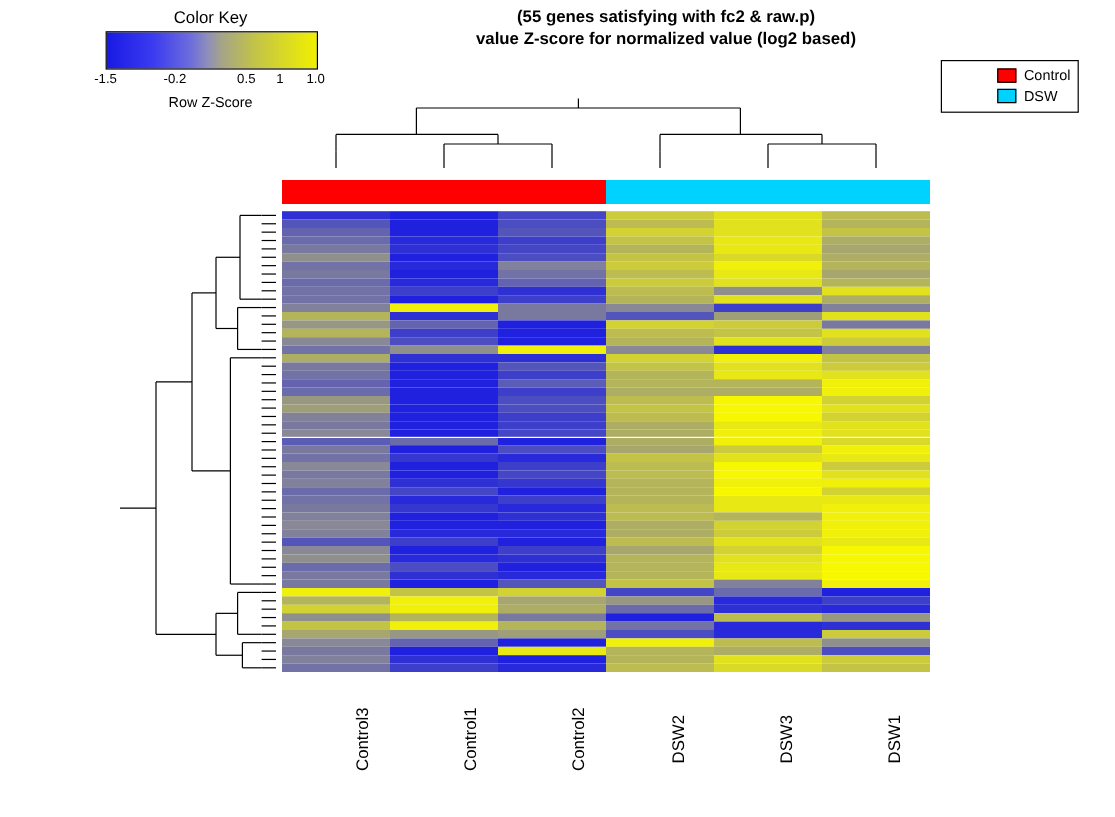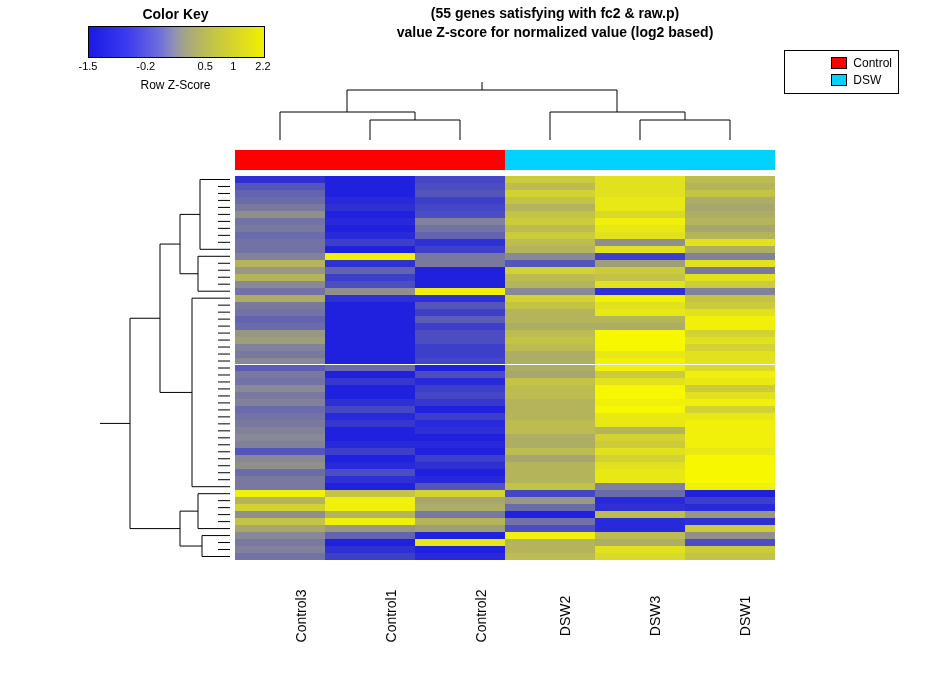--- a/index.html
+++ b/index.html
@@ -1,20 +1,20 @@
 <!DOCTYPE html>
 <html><head>
 <meta charset="utf-8">
 <style>
   html,body{margin:0;padding:0;background:#fff;font-family:Verdana,Arial,sans-serif;font-size:12px;color:#000;}
   .page{position:relative;width:929px;height:681px;}
 
   
   .color-key{position:absolute;left:88px;top:6px;width:175px;}
-  .ck-title{text-align:center;font-weight:bold;font-size:14px;margin-bottom:4px;}
+  .ck-title{text-align:center;font-weight:normal;font-size:14px;margin-bottom:4px;}
   .ck-grad{height:30px;width:100%;background:linear-gradient(90deg,#181ae4 0%,#3b3bf0 22%,#6d6ddc 40%,#8e8ebb 48%,#a5a586 55%,#c2c24a 70%,#f0f000 100%);border:1px solid #000;}
   .ck-axis{position:relative;height:16px;margin-top:2px;}
   .ck-tick{position:absolute;top:0;font-size:11px;transform:translateX(-50%);}
   .ck-subtitle{text-align:center;font-size:12px;margin-top:2px;}
 
   
   .title-block{position:absolute;left:300px;top:4px;width:510px;text-align:center;font-weight:bold;font-size:14px;line-height:1.35;}
 
   
   .grp-legend{position:absolute;right:30px;top:50px;border:1px solid #000;padding:4px 6px;font-size:12px;line-height:1.4;}
@@ -44,21 +44,21 @@
 <div class="page">
 
 <div class="color-key">
   <div class="ck-title">Color Key</div>
   <div class="ck-grad"></div>
   <div class="ck-axis" id="ck-axis">
         <span class="ck-tick" style="left: 0%;">-1.5</span>
         <span class="ck-tick" style="left: 33%;">-0.2</span>
         <span class="ck-tick" style="left: 67%;">0.5</span>
         <span class="ck-tick" style="left: 83%;">1</span>
-        <span class="ck-tick" style="left: 100%;">2.2</span>
+        <span class="ck-tick" style="left: 100%;">1.0</span>
       </div>
   <div class="ck-subtitle">Row Z-Score</div>
 </div>
 
 <div class="title-block">
   <div>(55 genes satisfying with fc2 &amp; raw.p)</div>
   <div>value Z-score for normalized value (log2 based)</div>
 </div>
 
 <div class="grp-legend">

